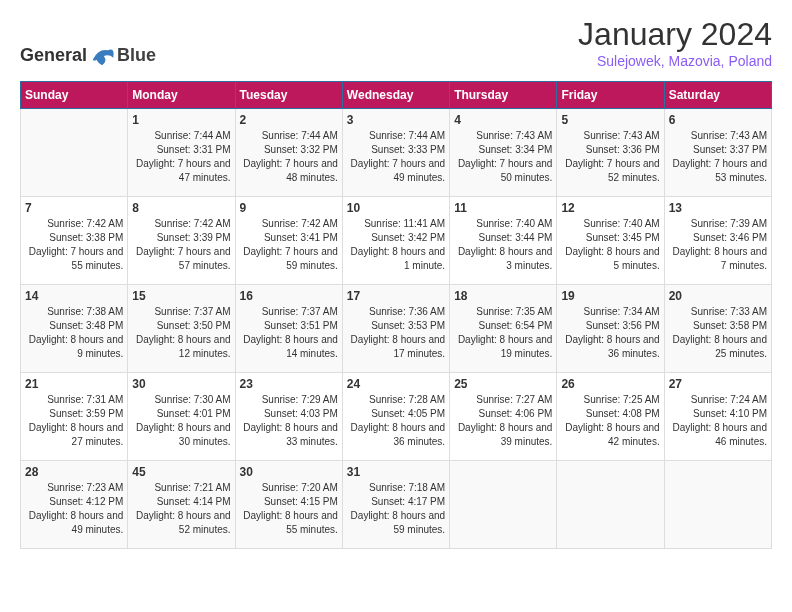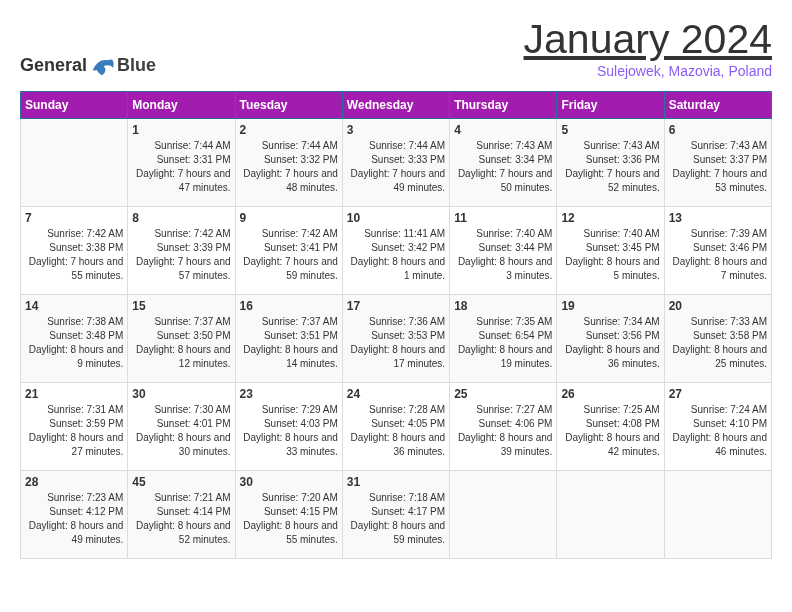--- a/index.html
+++ b/index.html
@@ -32,36 +32,35 @@
     }
     .logo-icon {
       width: 28px;
       height: 28px;
       margin-left: 2px;
     }
     .title-block {
       text-align: right;
     }
     .month-title {
-      font-size: 41px;
+      font-size: 32px;
       color: #333;
       font-weight: normal;
-      text-decoration: underline;
     }
     .subtitle {
       font-size: 14px;
       color: #8b5cf6;
     }
     table {
       width: 100%;
       border-collapse: collapse;
       table-layout: fixed;
     }
     thead tr th {
-      background-color: #a21caf;
+      background-color: #be185d;
       color: #fff;
       font-size: 12px;
       font-weight: bold;
       padding: 6px 4px;
       text-align: left;
       border: 1px solid #2e6da0;
     }
     tbody tr td {
       vertical-align: top;
       font-size: 10px;

